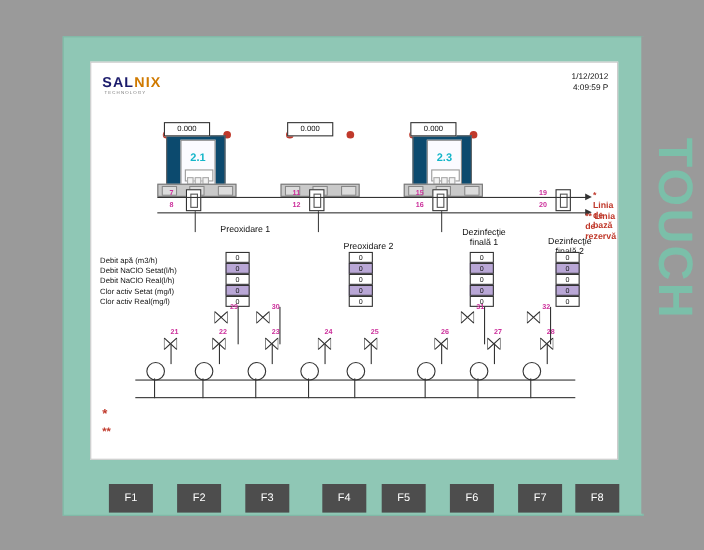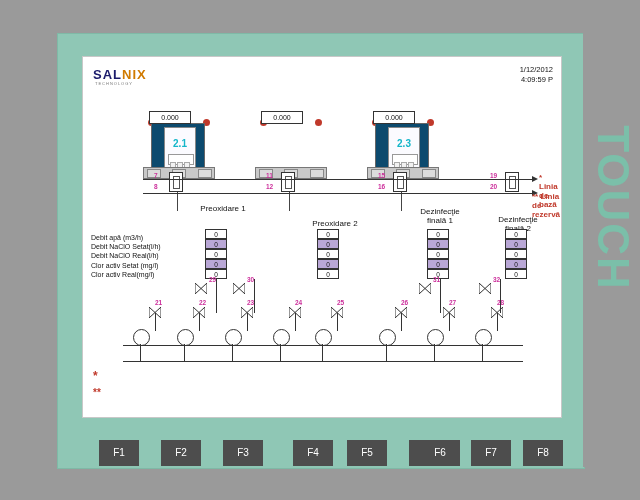--- a/index.html
+++ b/index.html
@@ -402,16 +402,16 @@
 <div class="touch-strip">
   <div class="touch-text">TOUCH</div>
 </div>
 
 <div class="fkeys">
   <div class="fkey" style="left:42px;">F1</div>
   <div class="fkey" style="left:104px;">F2</div>
   <div class="fkey" style="left:166px;">F3</div>
   <div class="fkey" style="left:236px;">F4</div>
   <div class="fkey" style="left:290px;">F5</div>
-  <div class="fkey" style="left:352px;padding-left:11px;">F6</div>
+  <div class="fkey" style="left:352px;">F6</div>
   <div class="fkey" style="left:414px;">F7</div>
   <div class="fkey" style="left:466px;">F8</div>
 </div>
 
 </body></html>

